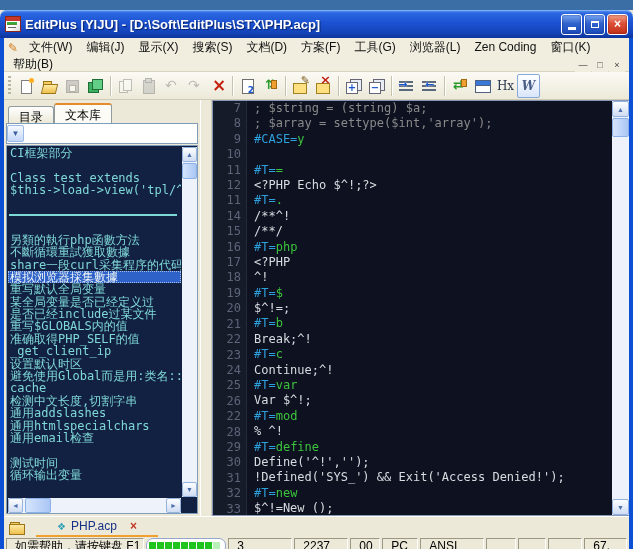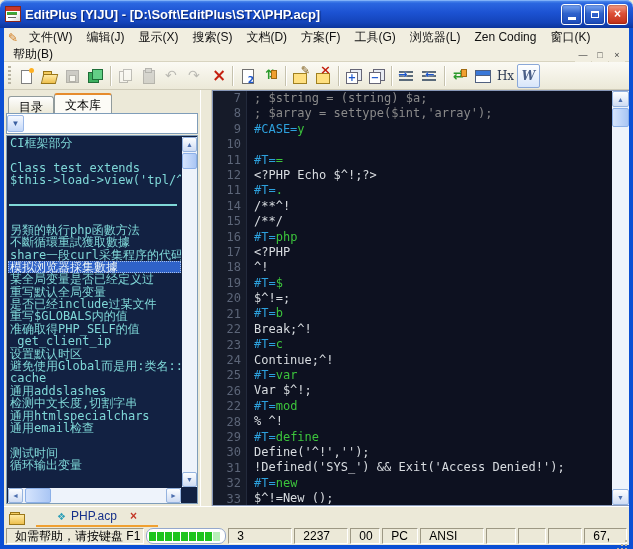--- a/index.html
+++ b/index.html
@@ -2,21 +2,21 @@
 <html style="--list-bg: #122142; --list-text: #7fd8d8; --editor-bg: #0d1120; --code-text: #d8dce0; --dir: #2da0dc; --val: #3cc43c; --cmt: #8a8a8a; --selection: #2f62c8; --tab-orange: #f0a030; --progress-green: #1fc41f; --title-blue: #1c52d2;"><head>
 <meta charset="utf-8">
 <style>
   * { margin:0; padding:0; box-sizing:border-box; }
   html,body { background:#3a6ea5; font-family:"Liberation Sans","DejaVu Sans",sans-serif; }
   .window { position:relative; width:633px; height:549px; background:#ece9d8; }
 
   
   .titlebar{height:28px;border-radius:7px 7px 0 0;display:flex;align-items:center;padding:0 5px;
     background:linear-gradient(180deg,#5a96f0 0%,#2a66e0 12%,#1c52d2 45%,#1444ba 80%,#0c359c 100%);
-    box-shadow:inset 0 1px 0 #7fb0f8;}
+    box-shadow:inset 0 1px 0 #7fb0f8;margin-top:10px;}
   .app-icon{width:16px;height:16px;position:relative;background:linear-gradient(135deg,#fff 55%,#d8d8d8);border:1px solid #8c2418;margin-right:4px;flex:none;}
   .app-icon::before{content:"";position:absolute;left:0;right:0;top:0;height:4px;background:#c83828;}
   .app-icon::after{content:"";position:absolute;left:2px;top:7px;width:8px;height:1px;background:#5a8a3a;box-shadow:0 3px 0 #666,0 -1px 0 1px #3aa83a;}
   .title-text{color:#fff;font-weight:bold;font-size:13px;text-shadow:1px 1px 1px #06216a;flex:1;white-space:nowrap;overflow:hidden;}
   .win-btns{display:flex;gap:2px;}
   .wbtn{width:21px;height:21px;border-radius:3px;border:1px solid #fff;display:flex;align-items:center;justify-content:center;color:#fff;font-size:12px;font-weight:bold;
     background:linear-gradient(180deg,#7da8f2,#2f62cc 45%,#1c4ab8);box-shadow:inset 0 0 2px #0a2a80;}
   .wbtn.close{background:linear-gradient(180deg,#f0a088,#dd5038 45%,#c03018);box-shadow:inset 0 0 2px #701000;}
   .g-min{width:8px;height:3px;background:#fff;margin-top:9px;}
   .g-rest{width:8px;height:7px;border:1px solid #fff;border-top-width:2px;background:transparent;}
@@ -282,31 +282,31 @@
               <div class="clip-item">&nbsp;</div>
               <div class="clip-item">Class test extends</div>
               <div class="clip-item">$this-&gt;load-&gt;view('tpl/^!',$dat</div>
               <div class="clip-item">&nbsp;</div>
               <div class="clip-sep"></div>
               <div class="clip-item">&nbsp;</div>
               <div class="clip-item">另類的執行php函數方法</div>
               <div class="clip-item">不斷循環重試獲取數據</div>
               <div class="clip-item">share一段curl采集程序的代码</div>
               <div class="clip-item sel">模拟浏览器採集數據</div>
+              <div class="clip-item">重写默认全局变量</div>
               <div class="clip-item">某全局变量是否已经定义过</div>
-              <div class="clip-item">重写默认全局变量</div>
               <div class="clip-item">是否已经include过某文件</div>
               <div class="clip-item">重写$GLOBALS内的值</div>
               <div class="clip-item">准确取得PHP_SELF的值</div>
               <div class="clip-item"> _get_client_ip</div>
               <div class="clip-item">设置默认时区</div>
               <div class="clip-item">避免使用Global而是用:类名::方法</div>
               <div class="clip-item">cache</div>
+              <div class="clip-item">检测中文长度,切割字串</div>
               <div class="clip-item">通用addslashes</div>
-              <div class="clip-item">检测中文长度,切割字串</div>
               <div class="clip-item">通用htmlspecialchars</div>
               <div class="clip-item">通用email检查</div>
               <div class="clip-item">&nbsp;</div>
               <div class="clip-item">测试时间</div>
               <div class="clip-item">循环输出变量</div>
             </div>
           <div class="side-vscroll">
             <span class="sbtn up">▲</span>
             <span class="sthumb"></span>
             <span class="sbtn dn">▼</span>

